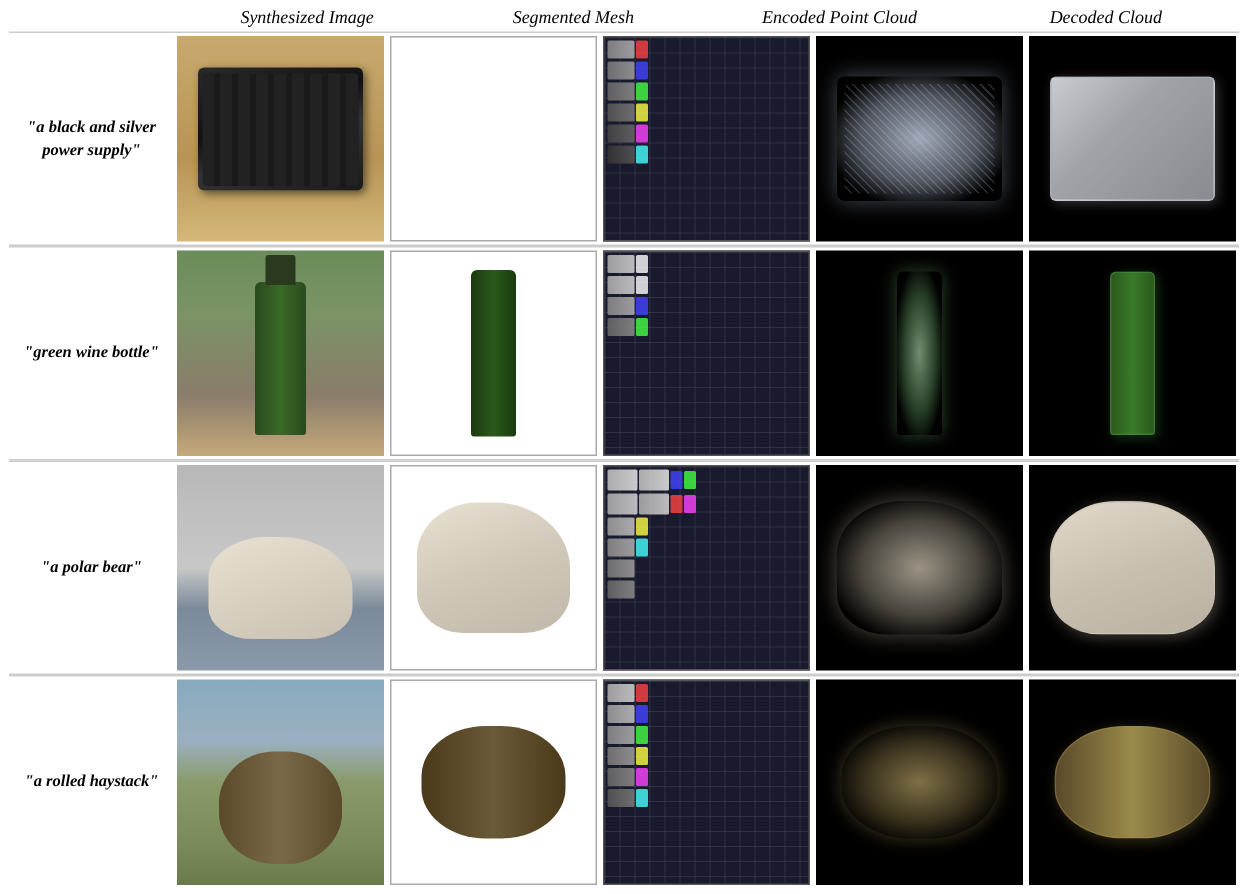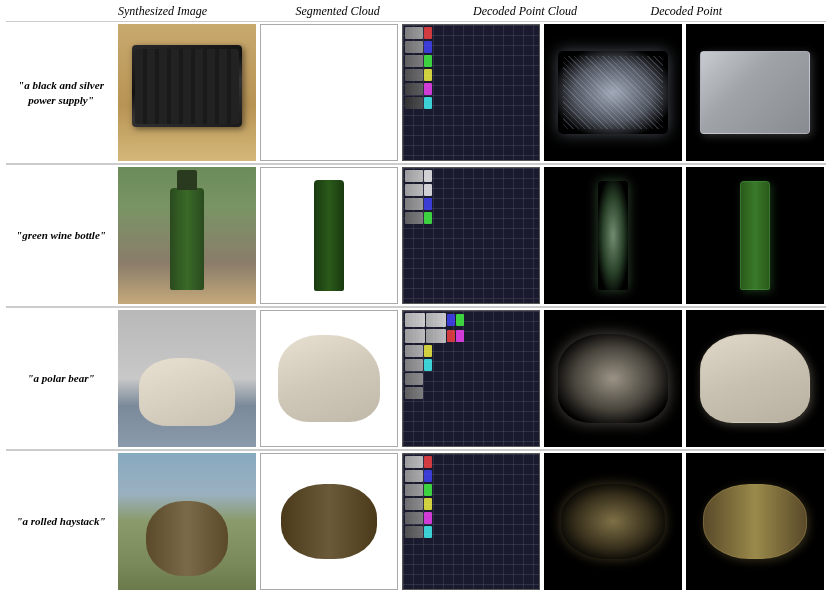--- a/index.html
+++ b/index.html
@@ -32,20 +32,21 @@
     }
 
     .header-cols {
       display: flex;
       flex: 1;
       flex-direction: row;
     }
 
     .col-header {
       flex: 1;
+      text-align: center;
       font-style: italic;
       font-size: 12px;
       font-weight: normal;
       color: #000;
       padding: 0 2px;
     }
 
     .data-rows {
       display: flex;
       flex-direction: column;
@@ -345,23 +346,23 @@
   </style>
 </head>
 <body>
 
 <div class="main-container">
 
   <div class="header-row">
     <div class="header-label-col"></div>
     <div class="header-cols">
       <div class="col-header">Synthesized Image</div>
-      <div class="col-header">Segmented Cloud</div>
-      <div class="col-header">Decoded Point Cloud</div>
-      <div class="col-header">Decoded Point</div>
+      <div class="col-header">Segmented Mesh</div>
+      <div class="col-header">Encoded Point Cloud</div>
+      <div class="col-header">Decoded Cloud</div>
     </div>
   </div>
 
   <div class="data-rows">
 
     <div class="data-row bottom-border">
       <div class="row-label">"a black and silver power supply"</div>
       <div class="row-cells">
 
         <div class="cell synth-cell">

